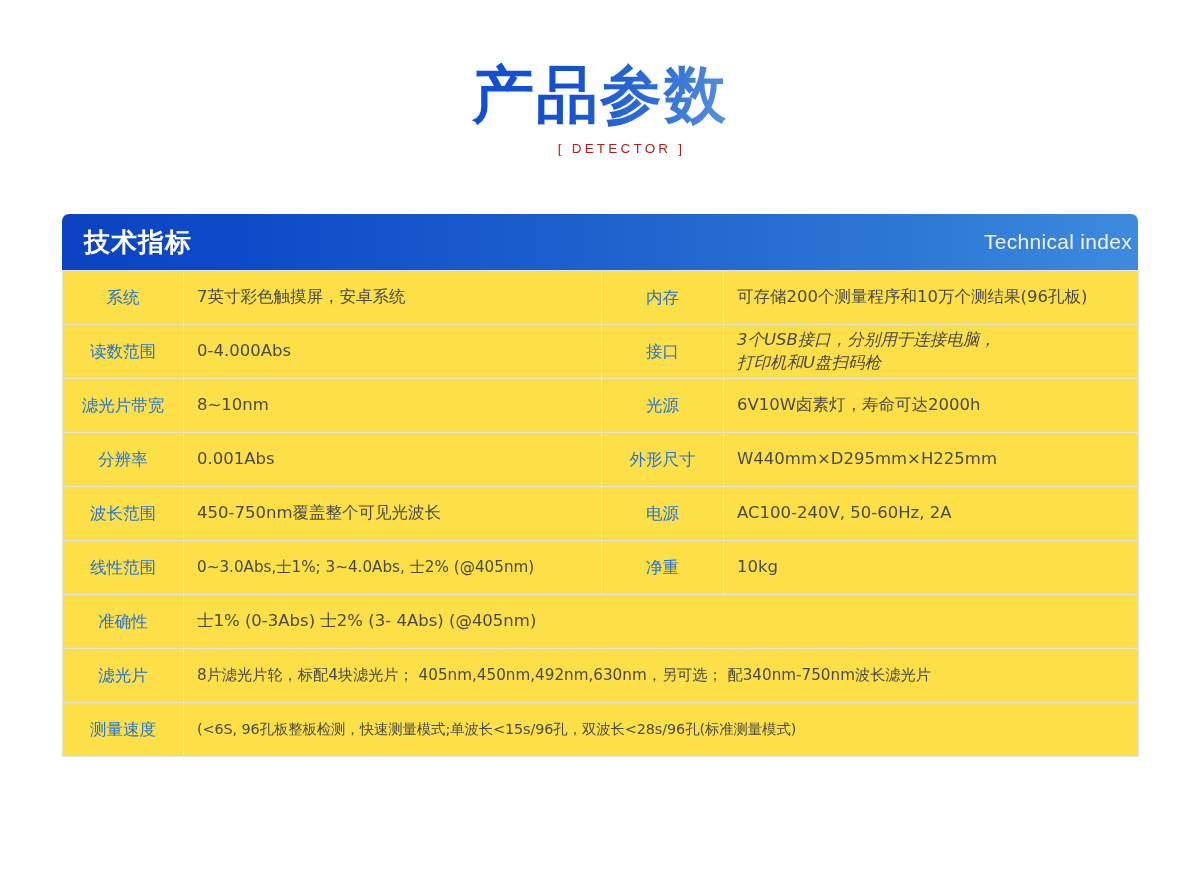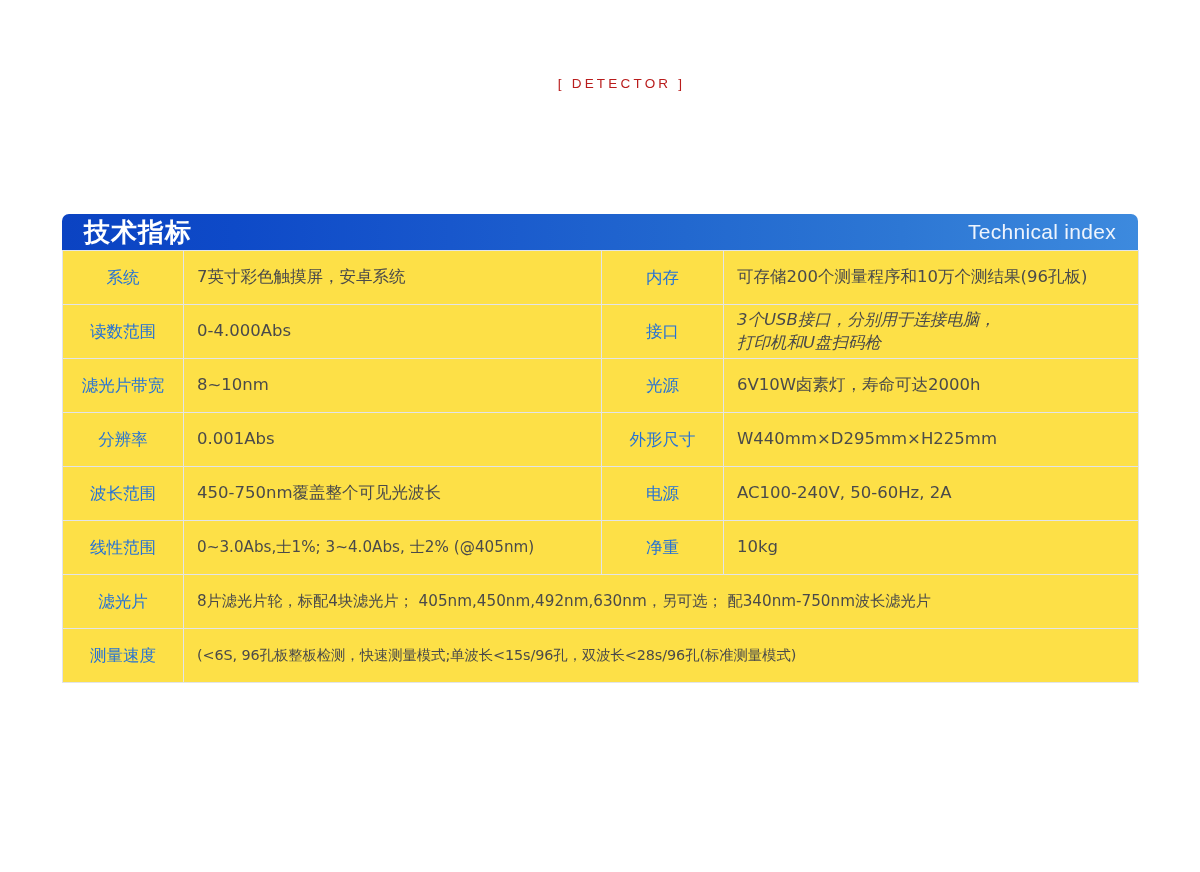--- a/index.html
+++ b/index.html
@@ -44,27 +44,27 @@
 
   
   .spec-wrap {
     position: absolute;
     left: 62px;
     top: 214px;
     width: 1076px;
   }
   .spec-header {
     position: relative;
-    height: 36px;
+    height: 56px;
     border-radius: 7px 7px 0 0;
     background-image: linear-gradient(90deg, #0b43c2 0%, #0e4ac8 16%, #1857cc 36%, #2268cf 58%, #2d77d4 78%, #3d8ade 100%);
     display: flex;
     align-items: center;
     justify-content: space-between;
-    padding: 0 22px 0 22px;
+    padding: 0 6px 0 22px;
     box-sizing: border-box;
     overflow: hidden;
   }
   .spec-header-cn {
     color: #ffffff;
     font-size: 26px;
     font-weight: 700;
     letter-spacing: 1px;
     font-family: "DejaVu Sans", "Liberation Sans", sans-serif;
   }
@@ -109,20 +109,21 @@
 
   .col-lbl1 { width: 121px; }
   .col-val1 { width: 418px; }
   .col-lbl2 { width: 122px; }
   .col-val2 { width: 415px; }
 </style>
 </head>
 <body>
 
 <div class="page-head">
+  <div class="page-title">产品参数</div>
   <div class="page-subtitle">[ DETECTOR ]</div>
 </div>
 
 <div class="spec-wrap">
 
   <div class="spec-header">
     <span class="spec-header-cn">技术指标</span>
     <span class="spec-header-en">Technical index</span>
   </div>
 
@@ -173,20 +174,24 @@
         <td class="val">AC100-240V, 50-60Hz, 2A</td>
       </tr>
 
       <tr>
         <td class="lbl">线性范围</td>
         <td class="val small">0~3.0Abs,士1%; 3~4.0Abs, 士2% (@405nm)</td>
         <td class="lbl">净重</td>
         <td class="val">10kg</td>
       </tr>
 
+      <tr>
+        <td class="lbl">准确性</td>
+        <td class="val" colspan="3">士1% (0-3Abs) 士2% (3- 4Abs) (@405nm)</td>
+      </tr>
 
 
       <tr>
         <td class="lbl">滤光片</td>
         <td class="val small" colspan="3">8片滤光片轮，标配4块滤光片； 405nm,450nm,492nm,630nm，另可选； 配340nm-750nm波长滤光片</td>
       </tr>
 
       <tr>
         <td class="lbl">测量速度</td>
         <td class="val tiny" colspan="3">(&lt;6S, 96孔板整板检测，快速测量模式;单波长&lt;15s/96孔，双波长&lt;28s/96孔(标准测量模式)</td>

